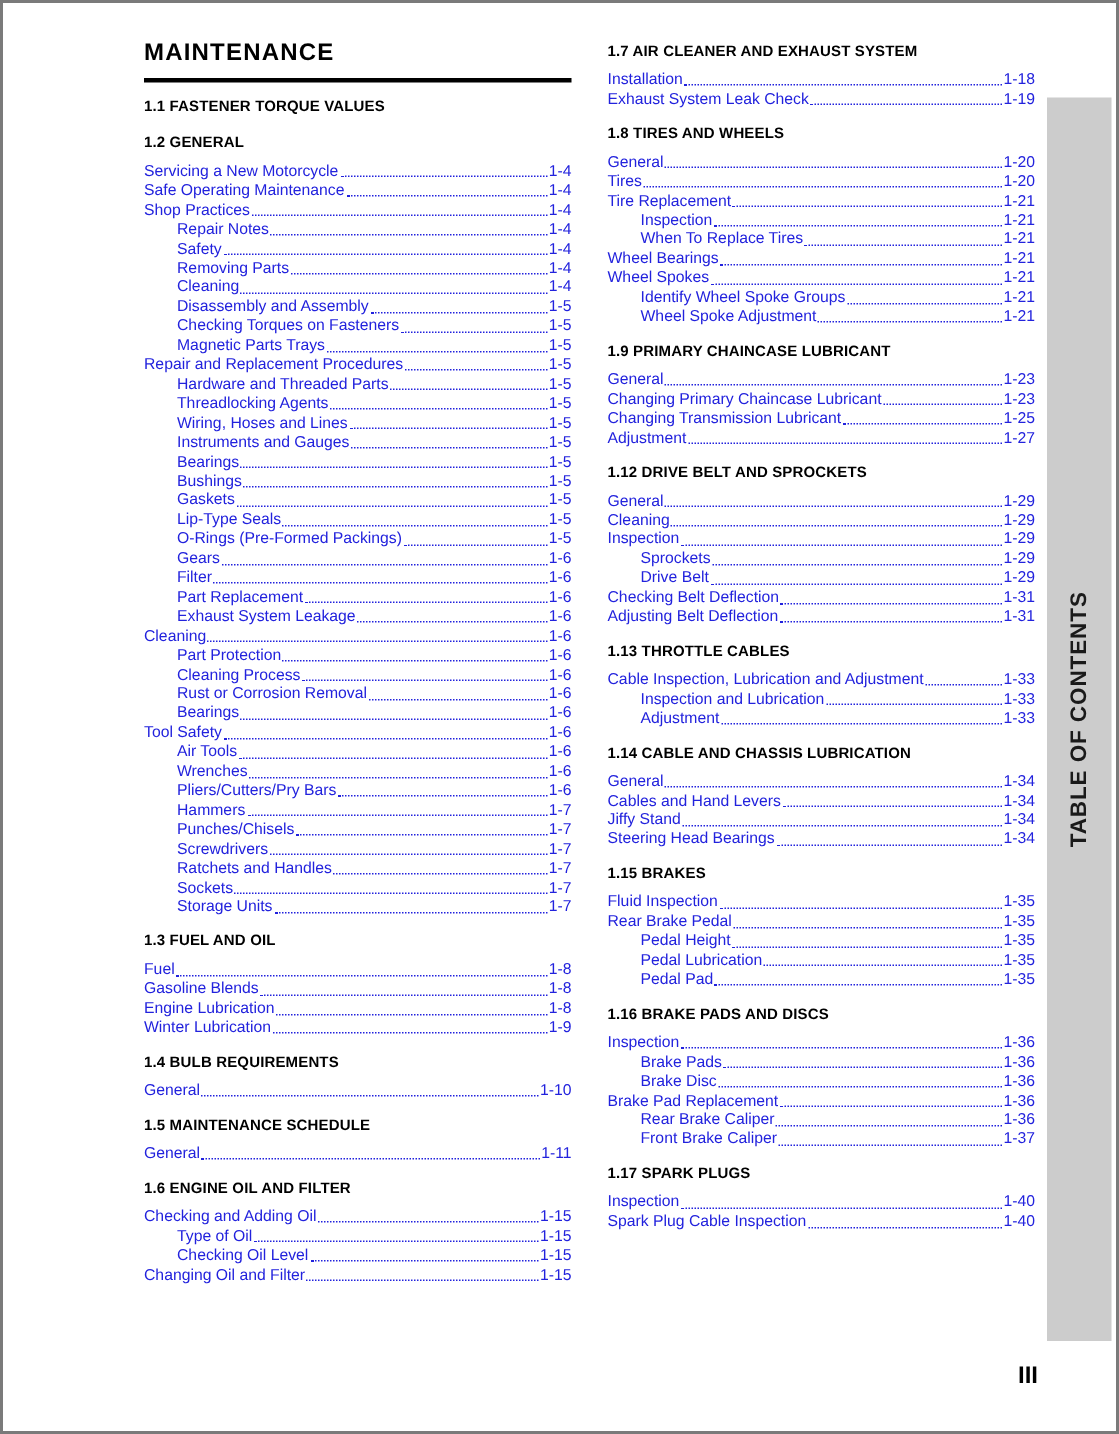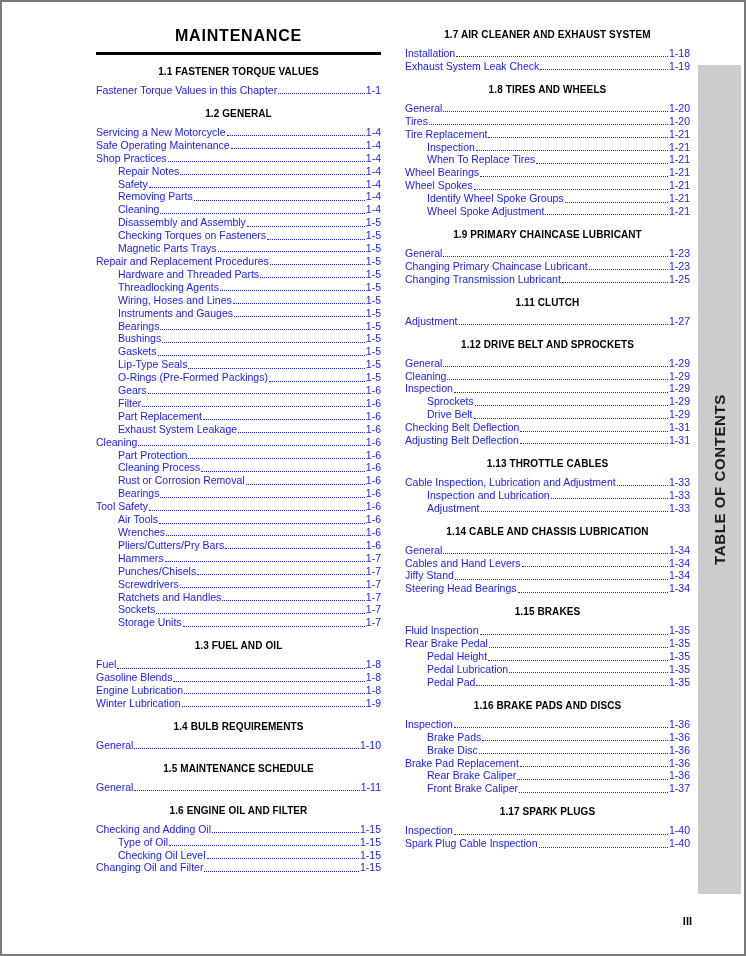--- a/index.html
+++ b/index.html
@@ -1,21 +1,21 @@
 <!DOCTYPE html>
 <html><head>
 <meta charset="utf-8">
 <style>
   html,body{margin:0;padding:0;background:#fff;}
   .page{
     position:relative;width:746px;height:956px;box-sizing:border-box;
     background:#ffffff;border:2px solid #7a7a7a;overflow:hidden;
     font-family:"Liberation Sans", sans-serif;
   }
-  .content{position:absolute;top:25px;left:94px;display:flex;gap:24px;text-align:center;}
+  .content{position:absolute;top:25px;left:94px;display:flex;gap:24px;}
   .col{width:285px;}
   .doc-title{
     font-size:16px;font-weight:bold;letter-spacing:.8px;color:#000;
     margin:0;padding:0 0 7px 0;border-bottom:3px solid #000;
   }
   .sec-h{
     font-size:10px;line-height:15px;font-weight:bold;color:#000000;
     margin:9px 0 5px 0;white-space:nowrap;letter-spacing:.1px;
   }
   .col .section:first-child .sec-h.no-top{margin-top:0;}
@@ -32,39 +32,34 @@
   .entry .pg{white-space:nowrap;}
   .side-tab{
     position:absolute;top:63px;right:3px;width:43px;height:829px;
     background:#cccccc;display:flex;align-items:center;justify-content:center;
   }
   .side-tab-text{
     transform:rotate(-90deg);white-space:nowrap;font-size:15px;
     font-weight:bold;color:#1a1a1a;letter-spacing:.6px;
   }
   .page-num{
-    position:absolute;right:52px;bottom:27px;font-size:11px;
+    position:absolute;right:52px;bottom:27px;font-size:16px;
     font-weight:bold;color:#000;
   }
 </style>
 </head>
 <body>
 
 <div class="page">
   <div class="content">
     <div class="col">
       <h1 class="doc-title">MAINTENANCE</h1>
       <div id="col-0-sections">
           <div class="section">
             <h2 class="sec-h">1.1 FASTENER TORQUE VALUES</h2>
-            <div class="entry lvl0">
-              <span class="lbl">Fastener Torque Values in this Chapter</span>
-              <span class="dots"></span>
-              <span class="pg">1-1</span>
-            </div>
           </div>
           <div class="section">
             <h2 class="sec-h">1.2 GENERAL</h2>
             <div class="entry lvl0">
               <span class="lbl">Servicing a New Motorcycle</span>
               <span class="dots"></span>
               <span class="pg">1-4</span>
             </div>
             <div class="entry lvl0">
               <span class="lbl">Safe Operating Maintenance</span>
@@ -398,21 +393,20 @@
             </div>
           </div>
           <div class="section">
             <div class="entry lvl0">
               <span class="lbl">Changing Transmission Lubricant</span>
               <span class="dots"></span>
               <span class="pg">1-25</span>
             </div>
           </div>
           <div class="section">
-            <h2 class="sec-h">1.11 CLUTCH</h2>
             <div class="entry lvl0">
               <span class="lbl">Adjustment</span>
               <span class="dots"></span>
               <span class="pg">1-27</span>
             </div>
           </div>
           <div class="section">
             <h2 class="sec-h">1.12 DRIVE BELT AND SPROCKETS</h2>
             <div class="entry lvl0">
               <span class="lbl">General</span>

